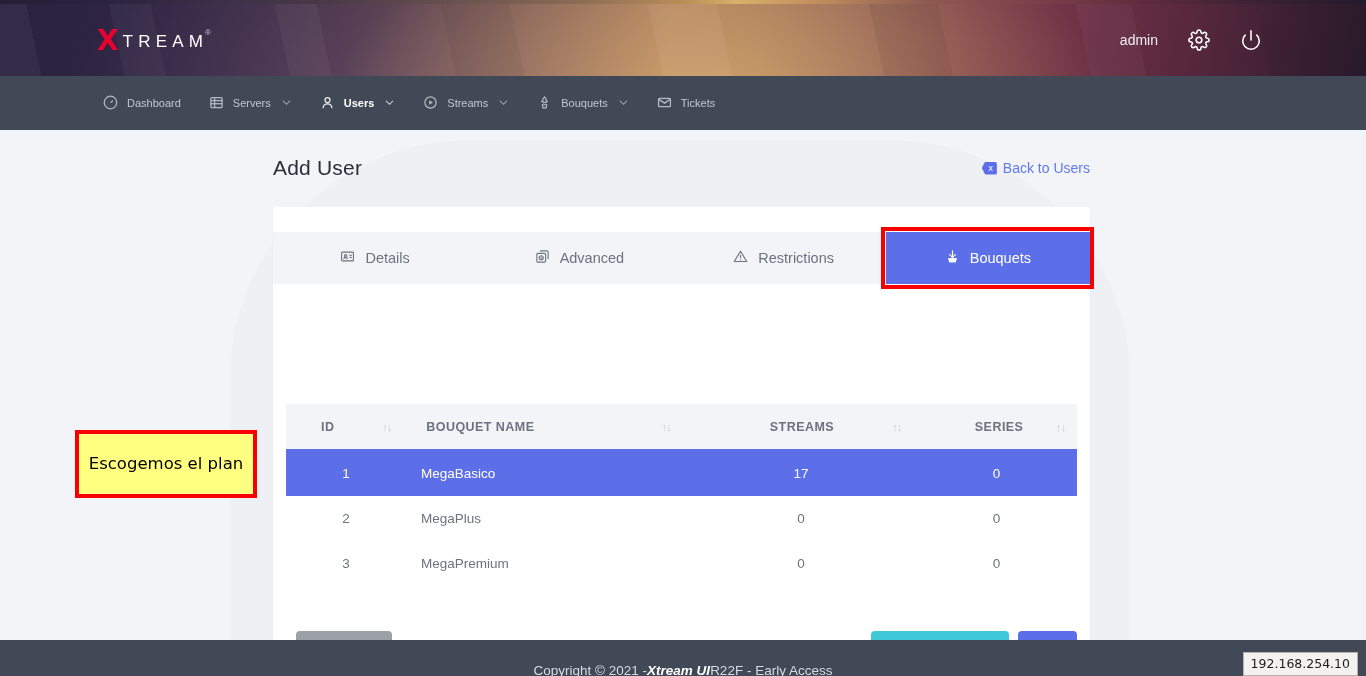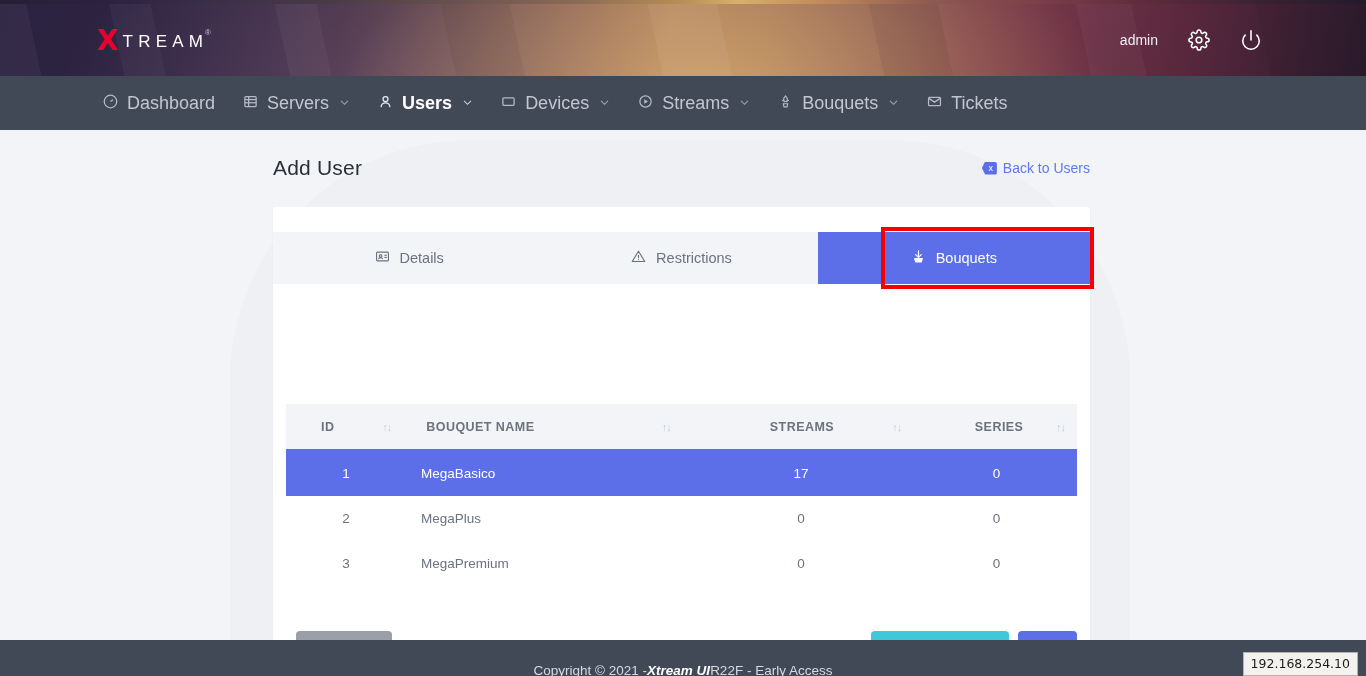--- a/index.html
+++ b/index.html
@@ -54,21 +54,21 @@
   .hr-icon { color: #ffffff; display: flex; align-items: center; cursor: pointer; }
 
   
   .nav {
     position: absolute; top: 76px; left: 0; width: 1366px; height: 54px;
     background: #414957;
     display: flex; align-items: center; padding-left: 89px;
   }
   .nav-item {
     display: flex; align-items: center; gap: 9px;
-    color: #c2c7cf; font-size: 18px; height: 54px;
+    color: #c2c7cf; font-size: 11px; height: 54px;
     padding: 0 14px; cursor: pointer; position: relative;
   }
   .nav-item.active { color: #ffffff; font-weight: bold; }
   .nav-item .caret { font-size: 10px; opacity: .8; margin-left: 1px; }
   .nav-item svg { opacity: .9; }
   .nav-arrow {
     position: absolute; left: 50%; transform: translateX(-50%);
     bottom: -9px; width: 0; height: 0;
     border-left: 9px solid transparent; border-right: 9px solid transparent;
     border-top: 9px solid #414957;
@@ -248,33 +248,20 @@
     </span>
     <span>Users</span>
     <span class="caret">
       <svg width="11" height="11" viewBox="0 0 24 24" fill="none" stroke="currentColor" stroke-width="2.4" stroke-linecap="round">
           <polyline points="5 9 12 16 19 9"></polyline>
         </svg>
     </span>
     <span class="nav-arrow"></span>
   </div>
 
-  <div class="nav-item">
-    <span>
-      <svg width="15" height="15" viewBox="0 0 24 24" fill="none" stroke="currentColor" stroke-width="2">
-          <rect x="3" y="6" width="18" height="12" rx="1.5"></rect>
-        </svg>
-    </span>
-    <span>Devices</span>
-    <span class="caret">
-      <svg width="11" height="11" viewBox="0 0 24 24" fill="none" stroke="currentColor" stroke-width="2.4" stroke-linecap="round">
-          <polyline points="5 9 12 16 19 9"></polyline>
-        </svg>
-    </span>
-  </div>
 
 
   <div class="nav-item">
     <span>
       <svg width="15" height="15" viewBox="0 0 24 24" fill="none" stroke="currentColor" stroke-width="2">
           <circle cx="12" cy="12" r="9"></circle>
           <polygon points="10 8.5 16 12 10 15.5" fill="currentColor" stroke="none"></polygon>
         </svg>
     </span>
     <span>Streams</span>
@@ -330,20 +317,31 @@
         <span>
           <svg width="15" height="15" viewBox="0 0 24 24" fill="none" stroke="currentColor" stroke-width="1.8">
               <rect x="2.5" y="5" width="19" height="14" rx="1.6"></rect>
               <circle cx="9" cy="11" r="2"></circle>
               <path d="M5.6 16.2c.6-1.5 1.9-2.4 3.4-2.4s2.8.9 3.4 2.4"></path>
               <line x1="15" y1="10" x2="19" y2="10"></line>
               <line x1="15" y1="13.5" x2="19" y2="13.5"></line>
             </svg>
         </span>
         <span>Details</span>
+      </div>
+      <div class="tab">
+        <span>
+          <svg width="15" height="15" viewBox="0 0 24 24" fill="none" stroke="currentColor" stroke-width="1.8">
+              <path d="M8 3h11a2 2 0 0 1 2 2v11"></path>
+              <rect x="3" y="7" width="14" height="14" rx="2"></rect>
+              <circle cx="10" cy="14" r="3.2"></circle>
+              <path d="M10 12.3V14l1.2.9"></path>
+            </svg>
+        </span>
+        <span>Advanced</span>
       </div>
       <div class="tab">
         <span>
           <svg width="15" height="15" viewBox="0 0 24 24" fill="none" stroke="currentColor" stroke-width="1.8" stroke-linejoin="round">
               <path d="M12 3.5 22 20H2z"></path>
               <line x1="12" y1="9.5" x2="12" y2="14.5"></line>
               <circle cx="12" cy="17" r=".9" fill="currentColor" stroke="none"></circle>
             </svg>
         </span>
         <span>Restrictions</span>
@@ -401,20 +399,23 @@
       </div>
     </div>
 
     <div class="btn-row">
       <button class="btn btn-prev">Previous</button>
       <button class="btn btn-toggle">Toggle Bouquets</button>
       <button class="btn btn-add">Add</button>
     </div>
   </div>
 
+  <div class="annot">
+    <span>Escogemos el plan</span>
+  </div>
 </div>
 
 <div class="footer">
   <span>Copyright © 2021 - </span>
     <b>Xtream UI</b>
     <span> R22F - Early Access</span>
 </div>
 
 <div class="iptip">192.168.254.10</div>
 

